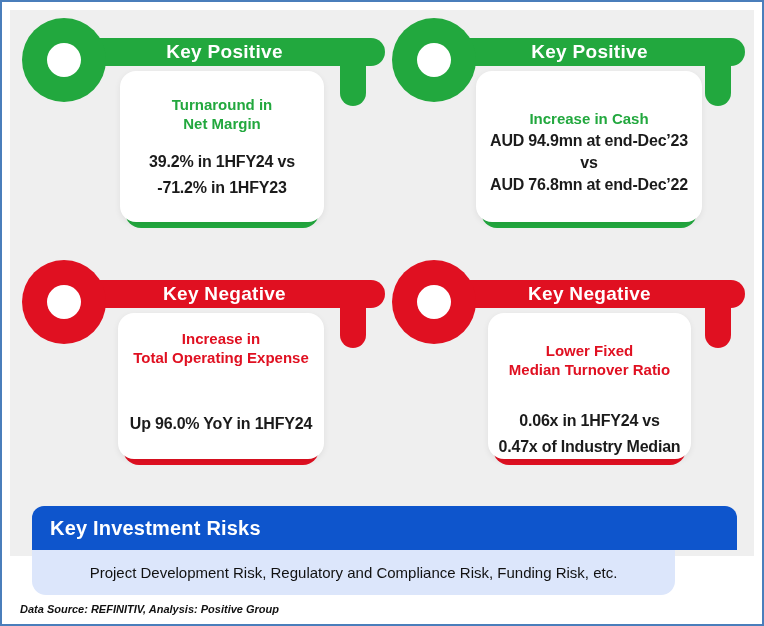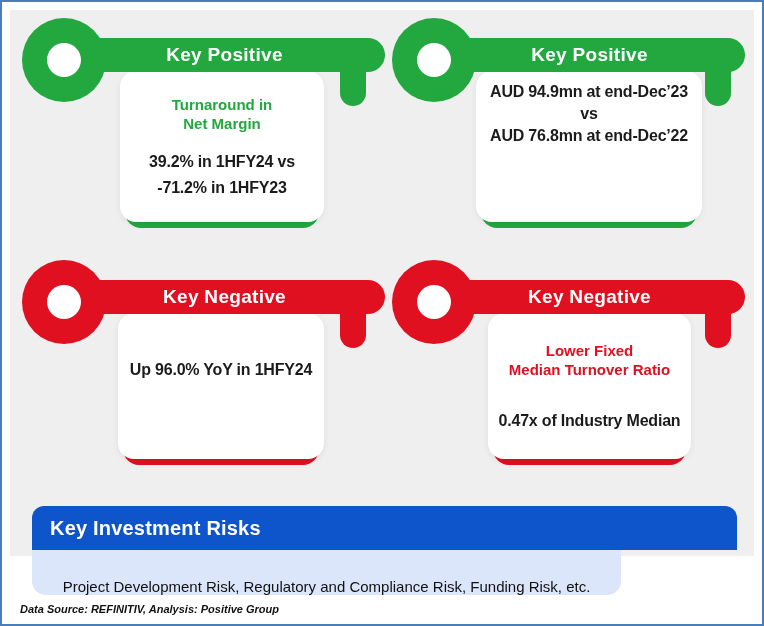--- a/index.html
+++ b/index.html
@@ -27,21 +27,21 @@
 
   .bow {
     position:absolute; left:0; top:0; width:84px; height:84px;
     border-radius:50%; background:var(--key-color); z-index:2;
   }
   .bow-hole {
     position:absolute; left:25px; top:25px; width:34px; height:34px;
     border-radius:50%; background:#ffffff; z-index:3;
   }
   .shaft {
-    position:absolute; left:42px; top:20px; height:34px;
+    position:absolute; left:42px; top:20px; height:28px;
     border-radius:17px; background:var(--key-color); z-index:2;
     display:flex; align-items:center; justify-content:center;
   }
   .pos-tl .shaft, .pos-bl .shaft { width:321px; }
   .pos-tr .shaft, .pos-br .shaft { width:311px; }
   .banner-label {
     color:#ffffff; font-size:19px; font-weight:700; letter-spacing:.3px;
     white-space:nowrap;
   }
   .tooth {
@@ -70,35 +70,35 @@
   }
   .card-title {
     font-size:15px; line-height:19px; font-weight:700;
     text-align:center; color:var(--key-color); white-space:nowrap;
   }
   .card-value {
     font-size:16px; line-height:26px; font-weight:700;
     text-align:center; color:#1b1b1b; white-space:nowrap; letter-spacing:-0.2px;
   }
   .c1 .card-title { margin-top:24px; } .c1 .card-value { margin-top:16px; }
-  .c2 .card-title { margin-top:38px; } .c2 .card-value { margin-top:10px; line-height:22px; }
+  .c2 .card-title { margin-top:38px; } .c2 .card-value { margin-top:2px; line-height:22px; }
   .c3 .card-title { margin-top:16px; } .c3 .card-value { margin-top:44px; }
   .c4 .card-title { margin-top:28px; } .c4 .card-value { margin-top:29px; }
 
   
   .risks-banner {
     position:absolute; left:30px; top:504px; width:705px; height:44px;
     background:var(--banner-blue,#0E55CC); border-radius:12px 12px 0 0;
     display:flex; align-items:center; padding-left:18px;
   }
   .risks-heading { color:#ffffff; font-size:20px; font-weight:700; letter-spacing:.2px; }
   .risks-body {
-    position:absolute; left:30px; top:548px; width:589px; height:45px;
+    position:absolute; left:30px; top:548px; width:643px; height:45px;
     background:var(--risk-bg,#DCE6FB); border-radius:0 0 14px 14px;
-    display:flex; align-items:flex-end; justify-content:center;
+    display:flex; align-items:center; justify-content:center;
   }
   .risks-text { color:#111111; font-size:15px; font-weight:500; }
 
   .source-note {
     position:absolute; left:18px; top:601px;
     font-size:11px; font-weight:700; font-style:italic; color:#111111;
   }
 </style>
 </head>
 <body>
@@ -125,39 +125,46 @@
       <span class="banner-label">Key Positive</span>
     </div>
     <div class="bow"></div>
     <div class="bow-hole"></div>
   </div>
 
   <div class="key-unit pos-tr green c2">
     <div class="card">
       <div class="card-back"></div>
       <div class="card-front">
+        <div class="card-title">
+            <div>Increase in Cash</div>
+          </div>
         <div class="card-value">
             <div>AUD 94.9mn at end-Dec’23</div>
             <div>vs</div>
             <div>AUD 76.8mn at end-Dec’22</div>
           </div>
       </div>
     </div>
     <div class="tooth"></div>
     <div class="shaft">
       <span class="banner-label">Key Positive</span>
     </div>
     <div class="bow"></div>
     <div class="bow-hole"></div>
   </div>
 
   <div class="key-unit pos-bl red c3">
     <div class="card">
       <div class="card-back"></div>
       <div class="card-front">
+        <div class="card-title">
+            <div>Increase in</div>
+            <div>Total Operating Expense</div>
+          </div>
         <div class="card-value">
             <div>Up 96.0% YoY in 1HFY24</div>
           </div>
       </div>
     </div>
     <div class="tooth"></div>
     <div class="shaft">
       <span class="banner-label">Key Negative</span>
     </div>
     <div class="bow"></div>
@@ -166,20 +173,21 @@
 
   <div class="key-unit pos-br red c4">
     <div class="card">
       <div class="card-back"></div>
       <div class="card-front">
         <div class="card-title">
             <div>Lower Fixed</div>
             <div>Median Turnover Ratio</div>
           </div>
         <div class="card-value">
+            <div>0.06x in 1HFY24 vs</div>
             <div>0.47x of Industry Median</div>
           </div>
       </div>
     </div>
     <div class="tooth"></div>
     <div class="shaft">
       <span class="banner-label">Key Negative</span>
     </div>
     <div class="bow"></div>
     <div class="bow-hole"></div>

